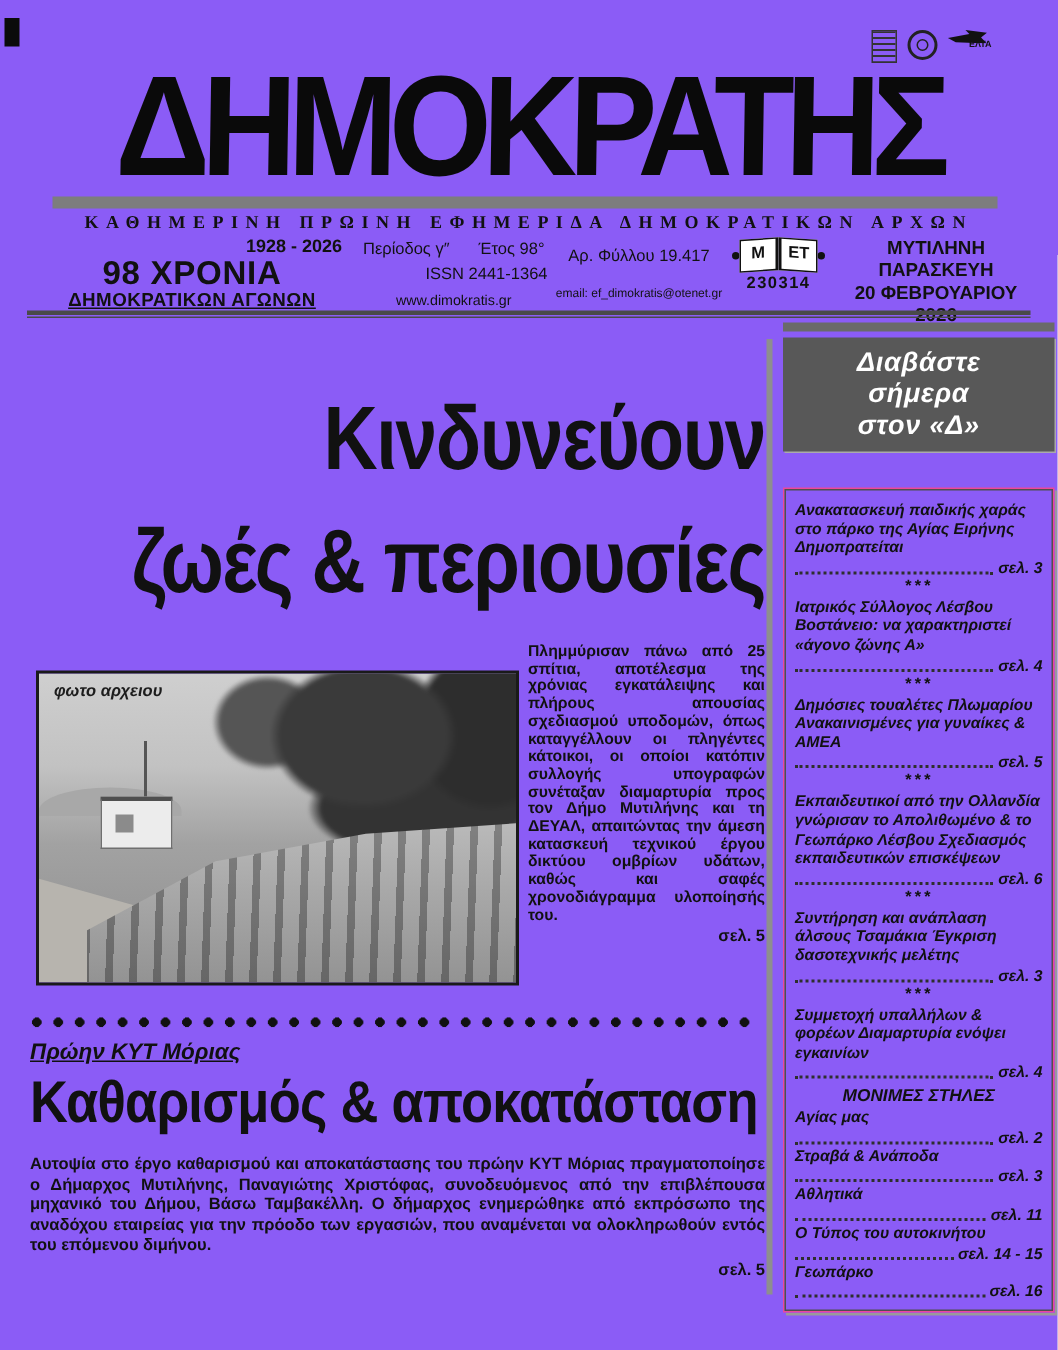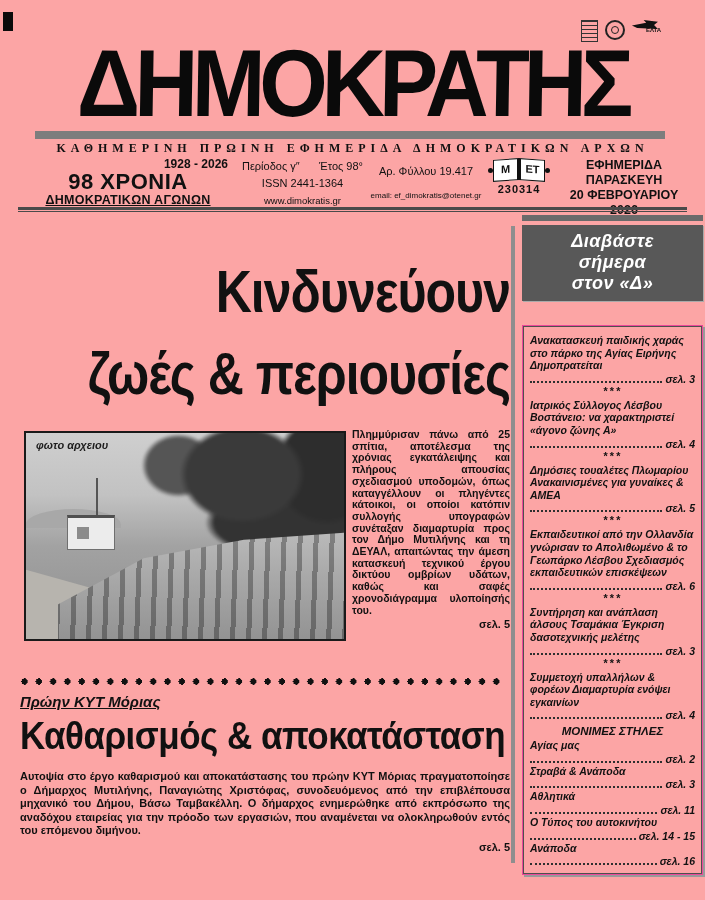--- a/index.html
+++ b/index.html
@@ -1,18 +1,18 @@
 <!DOCTYPE html>
 <html><head>
 <meta charset="utf-8">
 <style>
   * { margin:0; padding:0; box-sizing:border-box; }
   html,body { background:#e9e9e9; }
   body { font-family:"Liberation Sans", sans-serif; color:#111; }
-  .page { position:relative; width:705px; height:900px; background:#fca5a5; margin:0 auto; overflow:hidden; }
+  .page { position:relative; width:705px; height:900px; background:#8b5cf6; margin:0 auto; overflow:hidden; }
 
   
   .corner-mark { position:absolute; left:3px; top:12px; width:10px; height:19px; background:#0b0b0b; }
   .logo { position:absolute; left:30px; top:36px; width:645px; height:96px; line-height:96px;
           text-align:center; font-weight:bold; font-size:88px; letter-spacing:-6px; color:#0a0a0a;
           transform:scaleY(1.08) skewX(-1deg); transform-origin:center; white-space:nowrap; }
   .stamps { position:absolute; right:42px; top:20px; display:flex; gap:7px; align-items:flex-start; }
   .stamp-lines { width:17px; height:22px; border:1px solid #333;
                  background:repeating-linear-gradient(180deg,#333 0 1px,transparent 1px 4px); }
   .stamp-circle { width:20px; height:20px; border:2px solid #222; border-radius:50%; position:relative; }
@@ -24,21 +24,21 @@
   .tagline { position:absolute; left:30px; top:141px; width:645px; text-align:center;
              font-family:"Liberation Serif", serif; font-weight:bold; font-size:12px; letter-spacing:5px; white-space:nowrap; }
 
   .info-row { position:absolute; left:28px; top:157px; width:660px; height:48px; }
   .anniv { position:absolute; left:0; top:0; width:200px; text-align:center; font-weight:bold; }
   .anniv-years { font-size:12px;text-align:right; }
   .anniv-big { font-size:22px; line-height:22px; letter-spacing:0.5px; }
   .anniv-sub { font-size:12.5px; letter-spacing:0.3px;text-decoration:underline; }
   .pub-meta { position:absolute; left:212px; top:3px; width:125px; text-align:center; }
   .pm-line1 { font-size:11px; display:flex; justify-content:space-between; padding:0 2px; }
-  .pm-issn { font-size:11px; margin-top:5px; }
+  .pm-issn { font-size:11px; margin-top:5px;text-align:right; }
   .pm-web { font-size:9.5px; margin-top:6px; }
   .pub-meta2 { position:absolute; left:342px; top:8px; width:112px; text-align:center; }
   .pm2-issue { font-size:11px; }
   .pm2-email { font-size:8px; margin-top:14px; }
   .postmark { position:absolute; left:458px; top:2px; width:66px; text-align:center; }
   .book { display:flex; justify-content:center; align-items:stretch; height:22px; }
   .book-cell { width:26px; border:1.5px solid #111; font-weight:bold; font-size:11px; line-height:19px;
                position:relative; background:#fff; }
   .book-cell.left { transform:skewY(-4deg); border-right-width:2px; }
   .book-cell.right { transform:skewY(4deg); border-left-width:2px; }
@@ -51,21 +51,21 @@
 
   
   .main-col { position:absolute; left:20px; top:226px; width:490px; }
   .kicker-bar { height:37px; background:linear-gradient(90deg,#9a9a9a 0%, #d9d9d9 45%, #f1f1f1 100%);
                 display:flex; align-items:center; padding-left:12px; border-top:1px solid #bdbdbd; }
   .kicker-text { font-style:italic; font-weight:bold; font-size:17px; text-decoration:underline; }
   .headline1 { margin-top:25px; text-align:right; }
   .headline-line { font-weight:bold; font-size:50px; line-height:82px; letter-spacing:-1px;
                    transform:scaleY(1.2); transform-origin:center; white-space:nowrap; }
   .lead-body-wrap { position:relative; margin-top:12px; height:238px; }
-  .photo { position:absolute; left:4px; top:4px; width:322px; height:210px; border:2px solid #1a1a1a;
+  .photo { position:absolute; left:4px; top:20px; width:322px; height:210px; border:2px solid #1a1a1a;
            background:linear-gradient(180deg,#cfcfcf 0%,#c2c2c2 30%,#a2a2a2 55%,#8e8e8e 100%); overflow:hidden; }
   .ph-trees { position:absolute; left:24%; right:-4%; top:-6%; height:62%;
     background:
       radial-gradient(ellipse 95px 75px at 55% 42%, #3a3a3a 58%, transparent 66%),
       radial-gradient(ellipse 80px 85px at 88% 38%, #2d2d2d 58%, transparent 66%),
       radial-gradient(ellipse 60px 52px at 30% 35%, #555 52%, transparent 62%),
       radial-gradient(ellipse 120px 55px at 70% 80%, #333 55%, transparent 63%);
     filter:blur(1px); }
   .ph-hill { position:absolute; left:0; top:37%; width:30%; height:9%; background:#a8a8a8; border-radius:60% 60% 0 0/100% 100% 0 0; }
   .ph-building { position:absolute; left:13%; top:40%; width:15%; height:17%; background:#ececec;
@@ -152,21 +152,21 @@
     <div class="postmark">
       <div class="book">
         <span class="book-dot"></span>
         <span class="book-cell left">M</span>
         <span class="book-cell right">ΕΤ</span>
         <span class="book-dot"></span>
       </div>
       <div class="postmark-code">230314</div>
     </div>
     <div class="dateline">
-      <div>ΕΦΗΜΕΡΙΔΑ</div>
+      <div>ΜΥΤΙΛΗΝΗ</div>
       <div>ΠΑΡΑΣΚΕΥΗ</div>
       <div>20 ΦΕΒΡΟΥΑΡΙΟΥ 2026</div>
     </div>
   </div>
 
   <div class="header-rule"></div>
 
   <div class="main-col">
 
 
@@ -289,21 +289,21 @@
             </div>
         </div>
         <div class="sb-item">
           <div class="sb-item-text">Ο Τύπος του αυτοκινήτου</div>
           <div class="sb-leader">
               <span class="sb-dots"></span>
               <span class="sb-page">σελ. 14 - 15</span>
             </div>
         </div>
         <div class="sb-item">
-          <div class="sb-item-text">Ανάποδα</div>
+          <div class="sb-item-text">Γεωπάρκο</div>
           <div class="sb-leader">
               <span class="sb-dots"></span>
               <span class="sb-page">σελ. 16</span>
             </div>
         </div>
 
       </div>
     </div>
   </aside>
 

